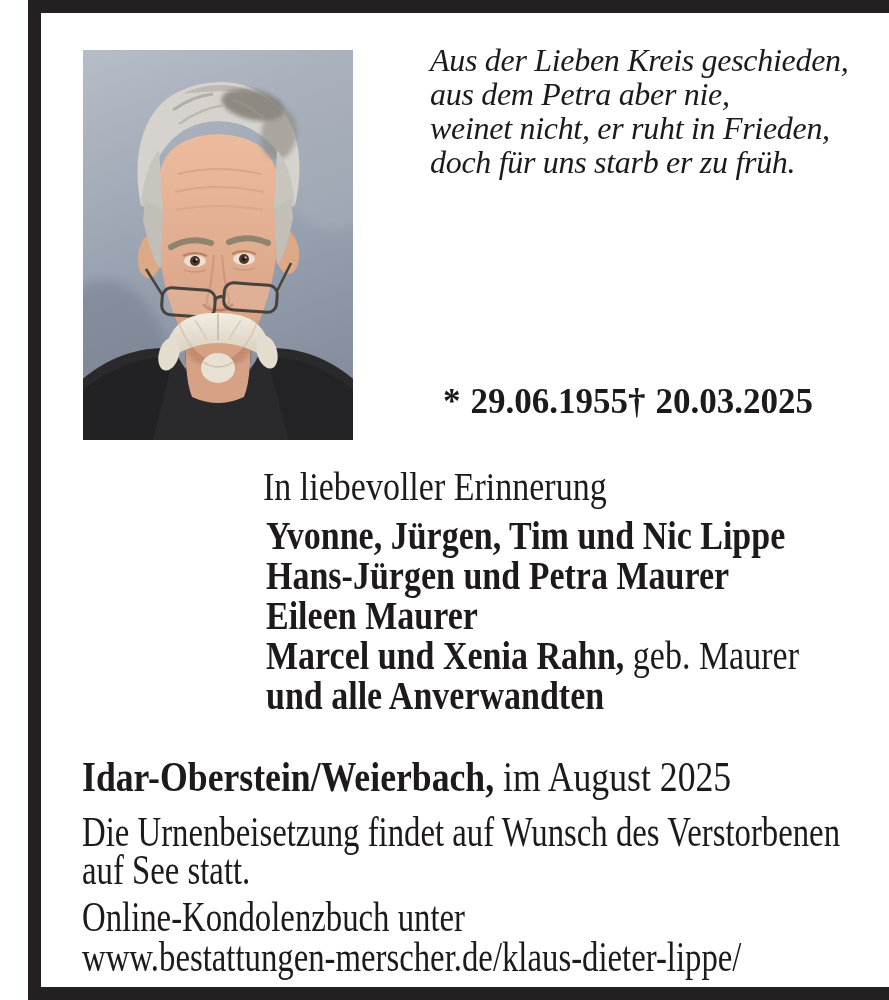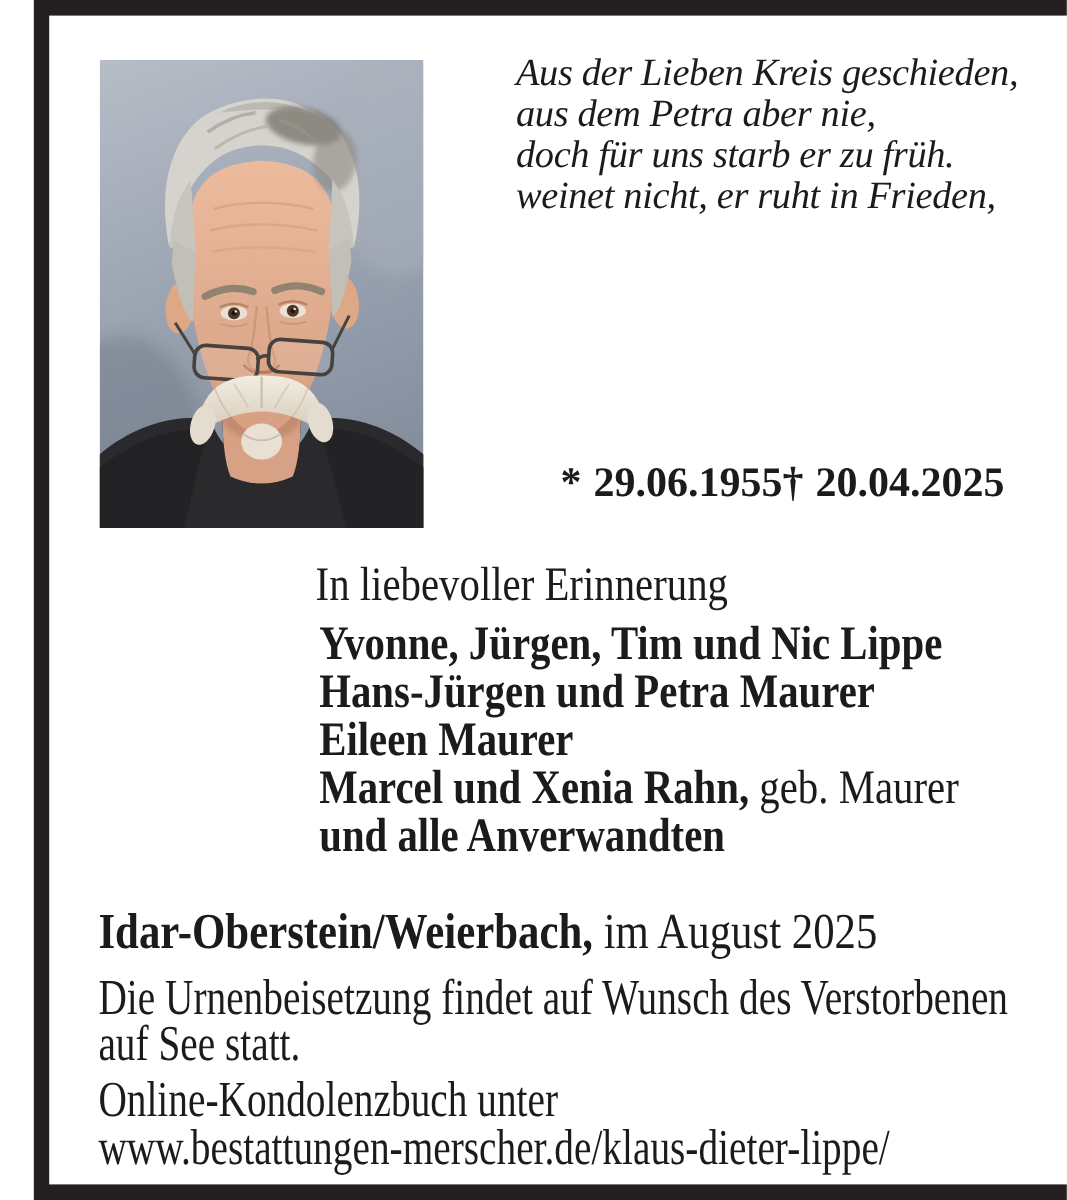--- a/index.html
+++ b/index.html
@@ -48,21 +48,21 @@
     font-size: 74px;
     line-height: 72px;
     letter-spacing: -1px;
     white-space: nowrap;
   }
   .dates-row {
     position: absolute;
     left: 391px; top: 382px;
     width: 418px;
     display: flex;
-    justify-content: flex-end;
+    justify-content: center;
     font-weight: bold;
     font-size: 35px;
     white-space: nowrap;
   }
   .dates-row .sym { display: inline-block; margin-right: 10px; }
   .remembrance {
     position: absolute;
     left: 235px; top: 463px;
     font-size: 40px;
     transform: scaleX(0.85);
@@ -211,31 +211,31 @@
       <path d="M 120 312 Q 135 322 150 312" stroke="#b3a78f" stroke-width="1.5" fill="none" opacity="0.6"></path>
 
       <path d="M 92 258 Q 100 290 118 306 Q 104 296 96 276 Z" fill="#b98a6c" opacity="0.3"></path>
       <path d="M 178 256 Q 170 290 152 306 Q 166 296 174 274 Z" fill="#b98a6c" opacity="0.3"></path>
     </svg>
   </div>
 
   <div class="poem">
     <div>Aus der Lieben Kreis geschieden,</div>
     <div>aus dem Petra aber nie,</div>
+    <div>weinet nicht, er ruht in Frieden,</div>
     <div>doch für uns starb er zu früh.</div>
-    <div>weinet nicht, er ruht in Frieden,</div>
   </div>
 
 
   <div class="dates-row">
     <span>
       <span class="sym">*</span><span>29.06.1955</span>
     </span>
     <span>
-      <span class="sym">†</span><span>20.04.2025</span>
+      <span class="sym">†</span><span>20.03.2025</span>
     </span>
   </div>
 
   <div class="remembrance">In liebevoller Erinnerung</div>
 
   <div class="family">
     <div><span class="b">Yvonne, Jürgen, Tim und Nic Lippe</span><span class="r"></span></div>
     <div><span class="b">Hans-Jürgen und Petra Maurer</span><span class="r"></span></div>
     <div><span class="b">Eileen Maurer</span><span class="r"></span></div>
     <div><span class="b">Marcel und Xenia Rahn,</span><span class="r"> geb. Maurer</span></div>

